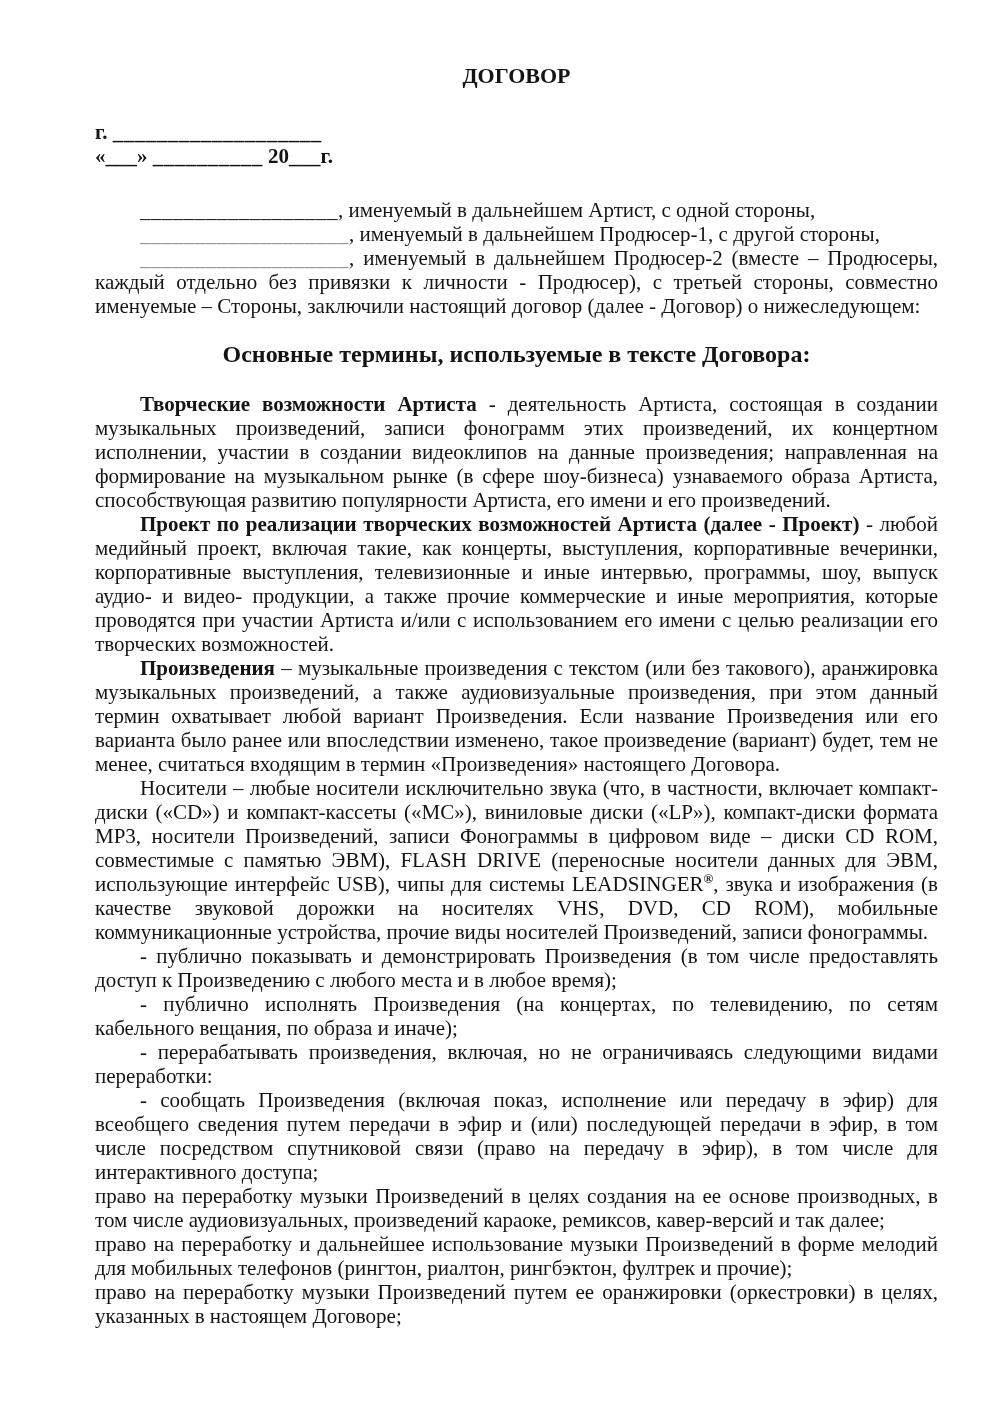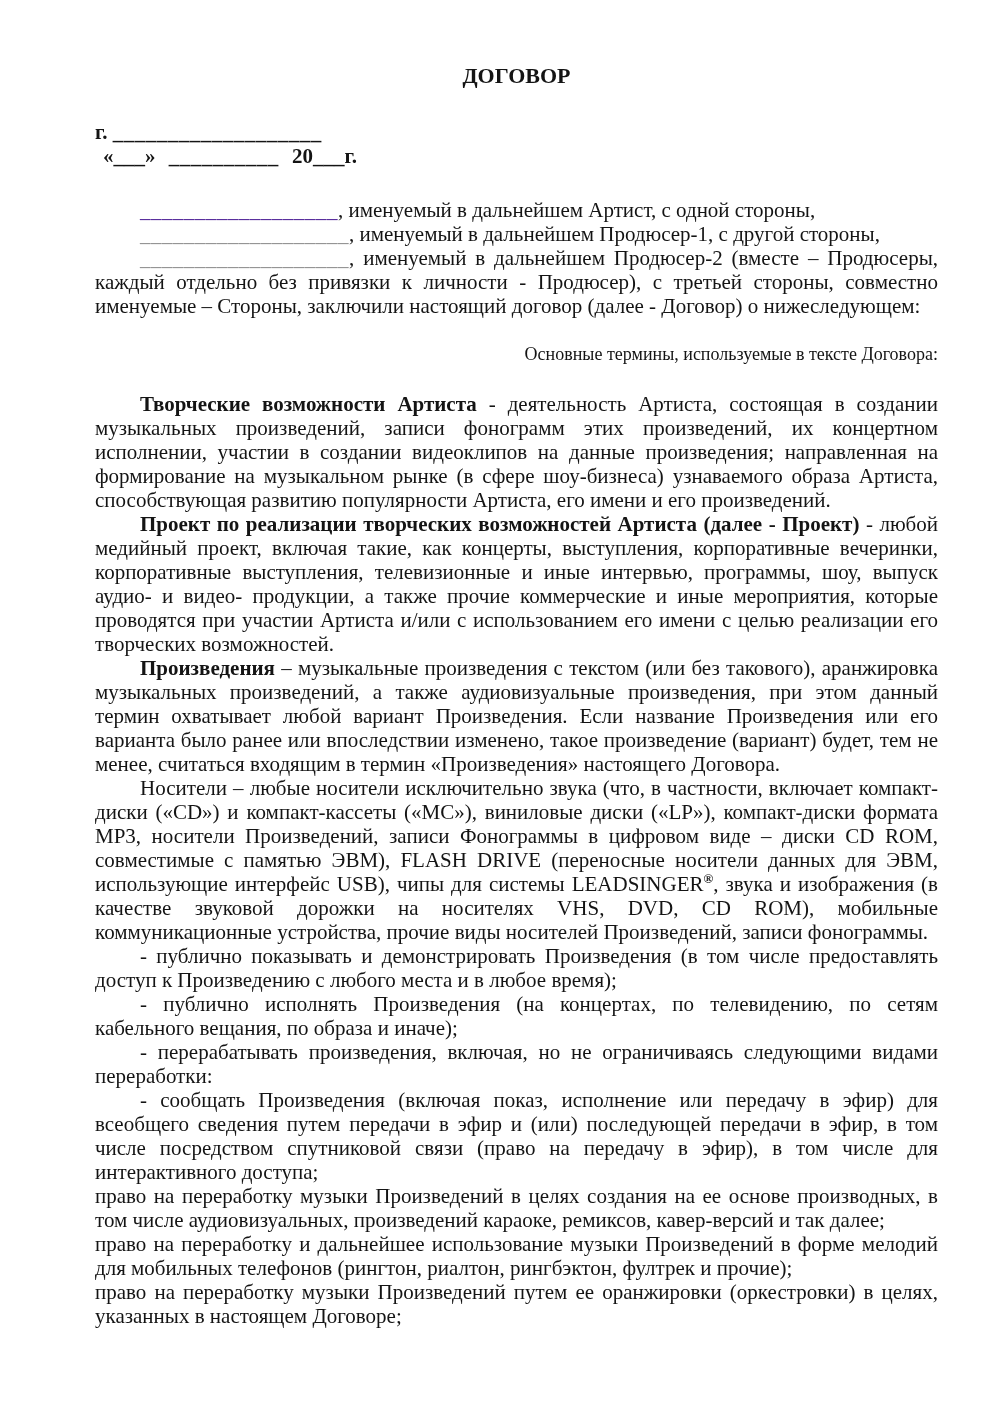--- a/index.html
+++ b/index.html
@@ -21,36 +21,36 @@
     text-align:center;
     margin:0 0 32px 0;
     line-height:24px;
   }
   .city-date-row {
     display:flex; justify-content:space-between; align-items:baseline;
     font-size:21px; font-weight:bold; line-height:24px;
     margin:0 0 30px 0;
     flex-direction:column;
   }
-  .date-cell span { margin-left:8px;text-align:right; }
+  .date-cell span { margin-left:0;text-align:right; }
   p {
     margin:0;
     font-size:21px;
     line-height:24px;
     text-align:justify;
   }
   .indent { text-indent:45px; }
   .heading {
-    font-size:18px; font-weight:normal;
-    text-align:right;
+    font-size:24px; font-weight:bold;
+    text-align:center;
     margin:24px 0 26px 0;
     line-height:24px;
   }
   b.term-name { font-weight:bold; }
-  .blank-dark { color:#4c1d95; letter-spacing:0.5px;margin-top:32px; }
+  .blank-dark { color:#0f172a; letter-spacing:0.5px;margin-top:32px; }
   .blank-gray { color:#8f8f8f; letter-spacing:0.5px; }
   .blank-bold { color:#141414; letter-spacing:0.5px; }
   .sub { }
   sup.reg {
     font-size:13px; line-height:0; vertical-align:super; font-weight:bold;
   }
 </style>
 </head>
 <body>
 

